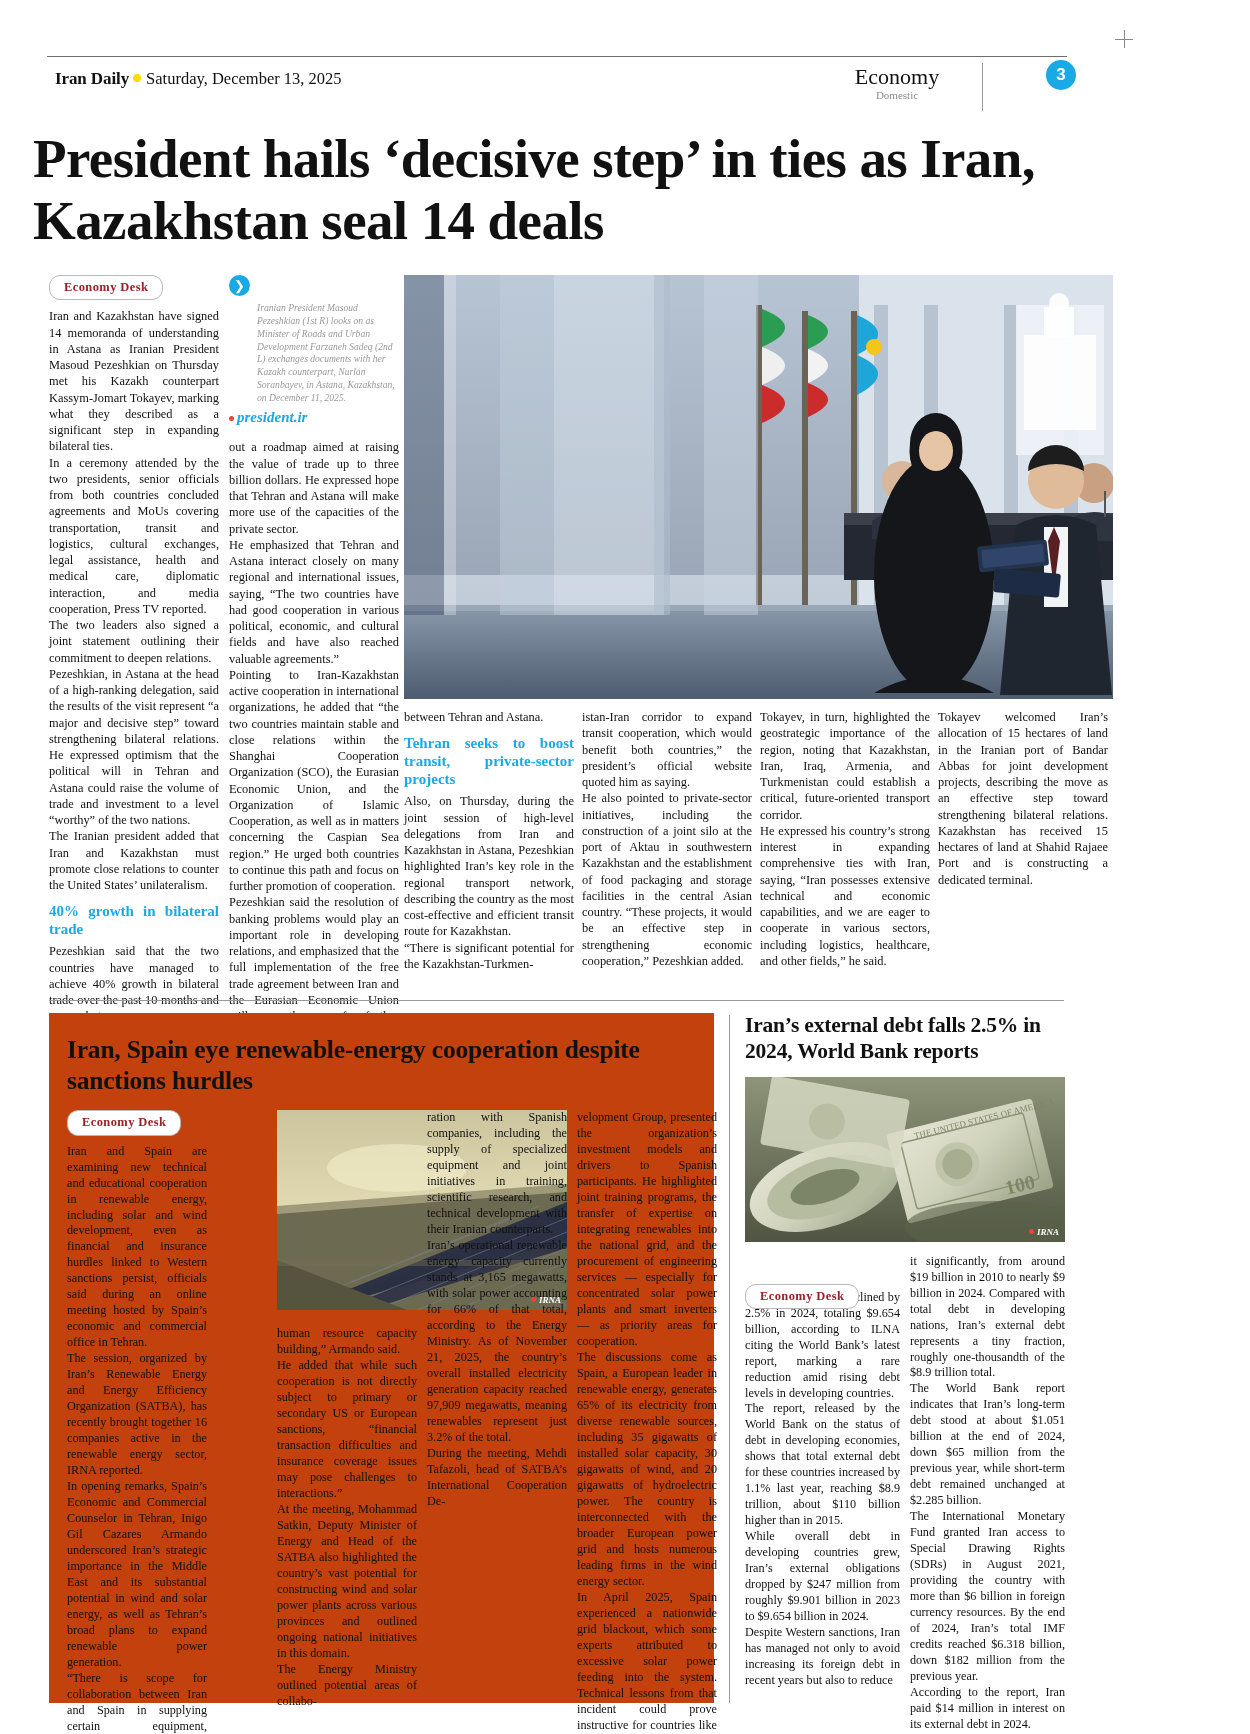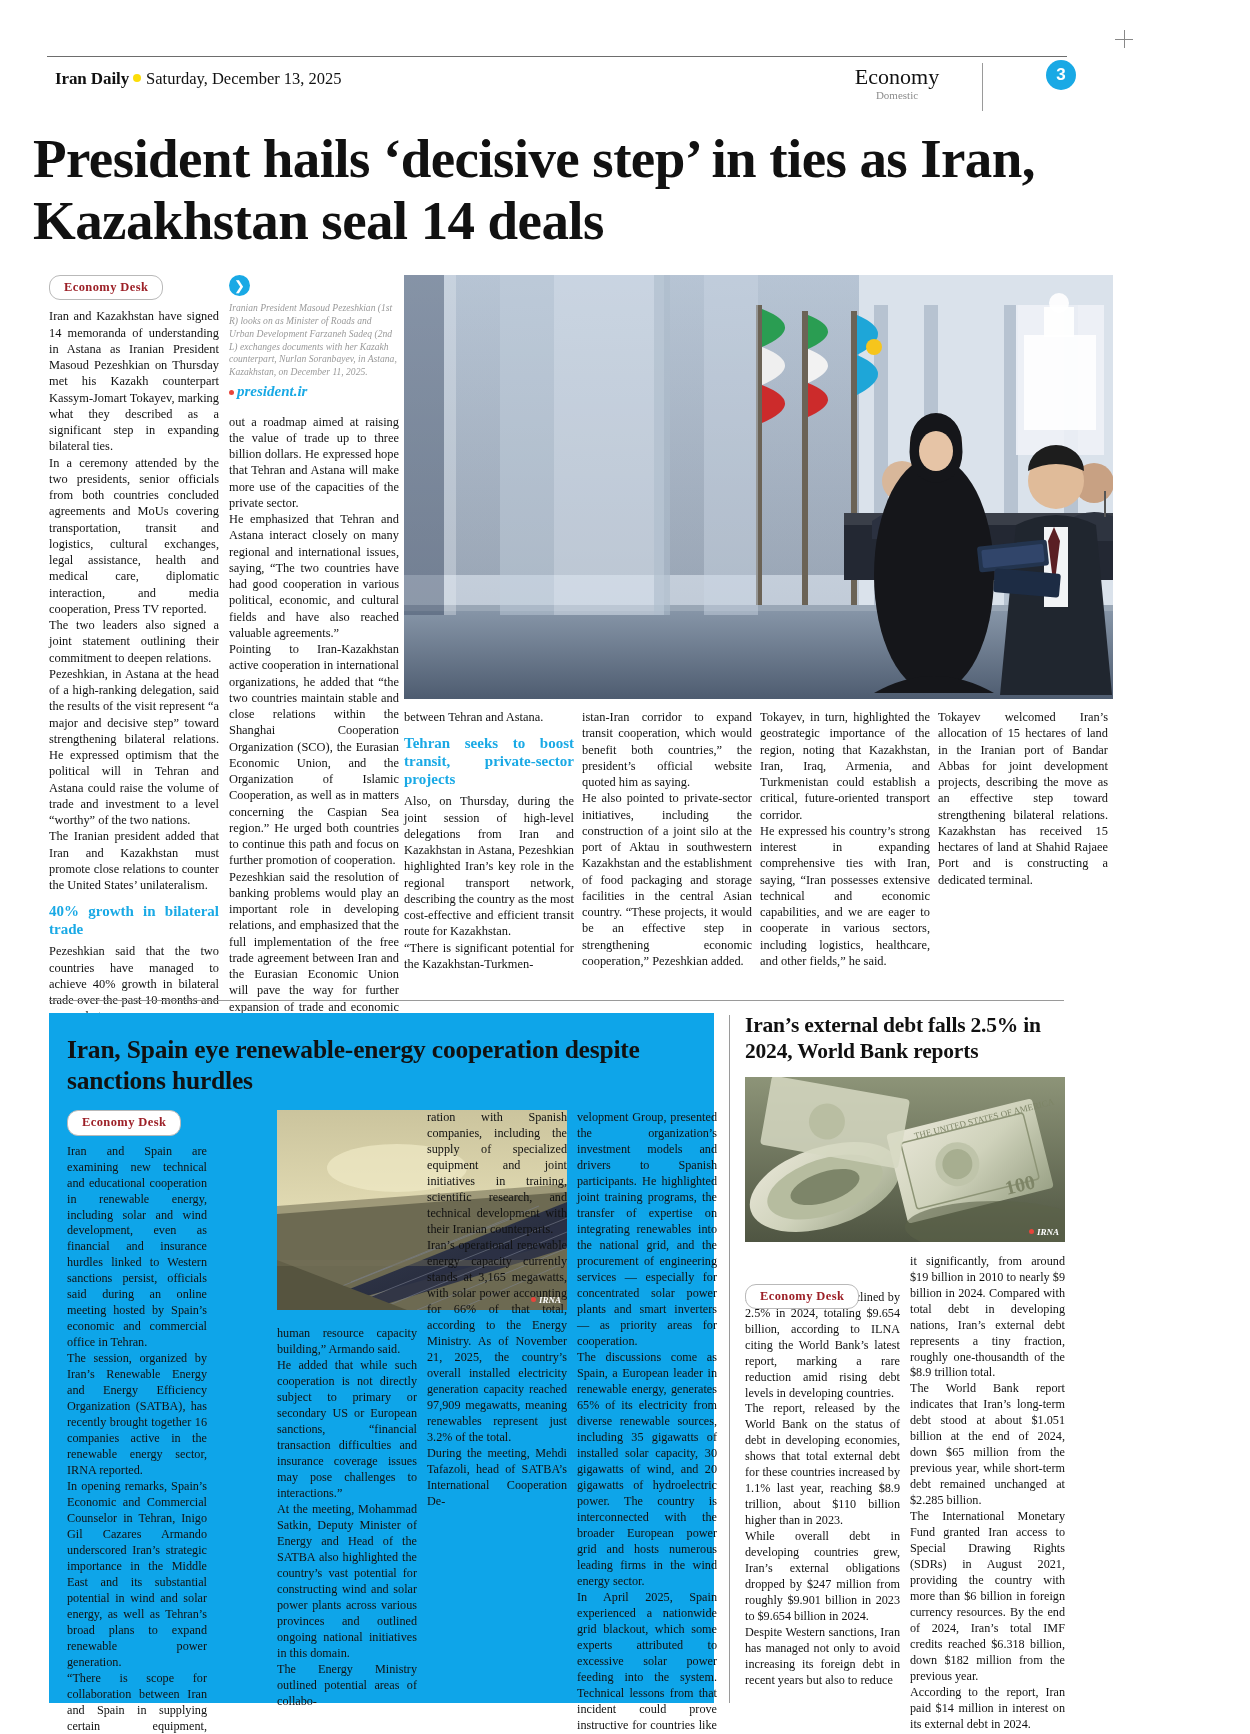--- a/index.html
+++ b/index.html
@@ -85,20 +85,21 @@
   .caption-arrow {
     width: 21px; height: 21px; border-radius: 50%; background: #19a9e5;
     display: flex; align-items: center; justify-content: center;
     color: #fff; font-size: 13px; margin-bottom: 6px;
     font-family: "Liberation Sans", sans-serif;
   }
   .photo-caption {
     font-size: 9.6px; line-height: 1.34; color: #9a9a9a;
     font-style: italic; font-family: "Liberation Serif", serif;
     text-align: left;
+    margin-left: 28px;
   }
   .credit-line {
     font-size: 15px; color: #19a9e5; font-style: italic; font-weight: bold;
     margin-top: 3px;
   }
   .credit-dot {
     display:inline-block; width:5px; height:5px; border-radius:50%;
     background:#e8443a; margin-right:3px; vertical-align: 1px;
   }
   .lead-c2-body { margin-top: 12px; }
@@ -120,21 +121,21 @@
 
   
   .rule {
     position: absolute; background: #9a9a9a; height: 1px;
   }
   .vrule { position: absolute; background: #9a9a9a; width: 1px; }
 
   
   .art2 {
     position: absolute; left: 49px; top: 1013px; width: 665px; height: 690px;
-    background: #0ea5e9;
+    background: #c2410c;
     padding: 22px 18px 14px 18px;
   }
   .art2-headline {
     font-size: 25.5px; font-weight: bold; line-height: 1.2;
     letter-spacing: -0.2px; margin-bottom: 14px;
   }
   .art2-grid { position: relative; height: 560px; }
   .a2c { position: absolute; top: 0; width: 140px; font-size: 12.2px; line-height: 1.31; text-align: justify; }
   .a2c1 { left: 0; }
   .a2c2 { left: 210px; top: 216px; width: 140px; }
@@ -455,21 +456,21 @@
       </svg>
       <div class="irna-tag"><span class="irna-dot"></span><span>IRNA</span></div>
     </div>
     <div class="art3-grid">
       <div class="a3c a3c1">
         <div class="a3-badge-wrap">
           <div class="desk-badge">Economy  Desk</div>
         </div>
         <div style="height:6px"></div>
         <p>Iran’s external debt declined by 2.5% in 2024, totaling $9.654 billion, according to ILNA citing the World Bank’s latest report, marking a rare reduction amid rising debt levels in developing countries.</p>
-        <p>The report, released by the World Bank on the status of debt in developing economies, shows that total external debt for these countries increased by 1.1% last year, reaching $8.9 trillion, about $110 billion higher than in 2023.</p>
+        <p>The report, released by the World Bank on the status of debt in developing economies, shows that total external debt for these countries increased by 1.1% last year, reaching $8.9 trillion, about $110 billion higher than in 2015.</p>
         <p>While overall debt in developing countries grew, Iran’s external obligations dropped by $247 million from roughly $9.901 billion in 2023 to $9.654 billion in 2024.</p>
         <p>Despite Western sanctions, Iran has managed not only to avoid increasing its foreign debt in recent years but also to reduce</p>
       </div>
       <div class="a3c a3c2">
         <p>it significantly, from around $19 billion in 2010 to nearly $9 billion in 2024. Compared with total debt in developing nations, Iran’s external debt represents a tiny fraction, roughly one-thousandth of the $8.9 trillion total.</p>
         <p>The World Bank report indicates that Iran’s long-term debt stood at about $1.051 billion at the end of 2024, down $65 million from the previous year, while short-term debt remained unchanged at $2.285 billion.</p>
         <p>The International Monetary Fund granted Iran access to Special Drawing Rights (SDRs) in August 2021, providing the country with more than $6 billion in foreign currency resources. By the end of 2024, Iran’s total IMF credits reached $6.318 billion, down $182 million from the previous year.</p>
         <p>According to the report, Iran paid $14 million in interest on its external debt in 2024.</p>
       </div>
     </div>

